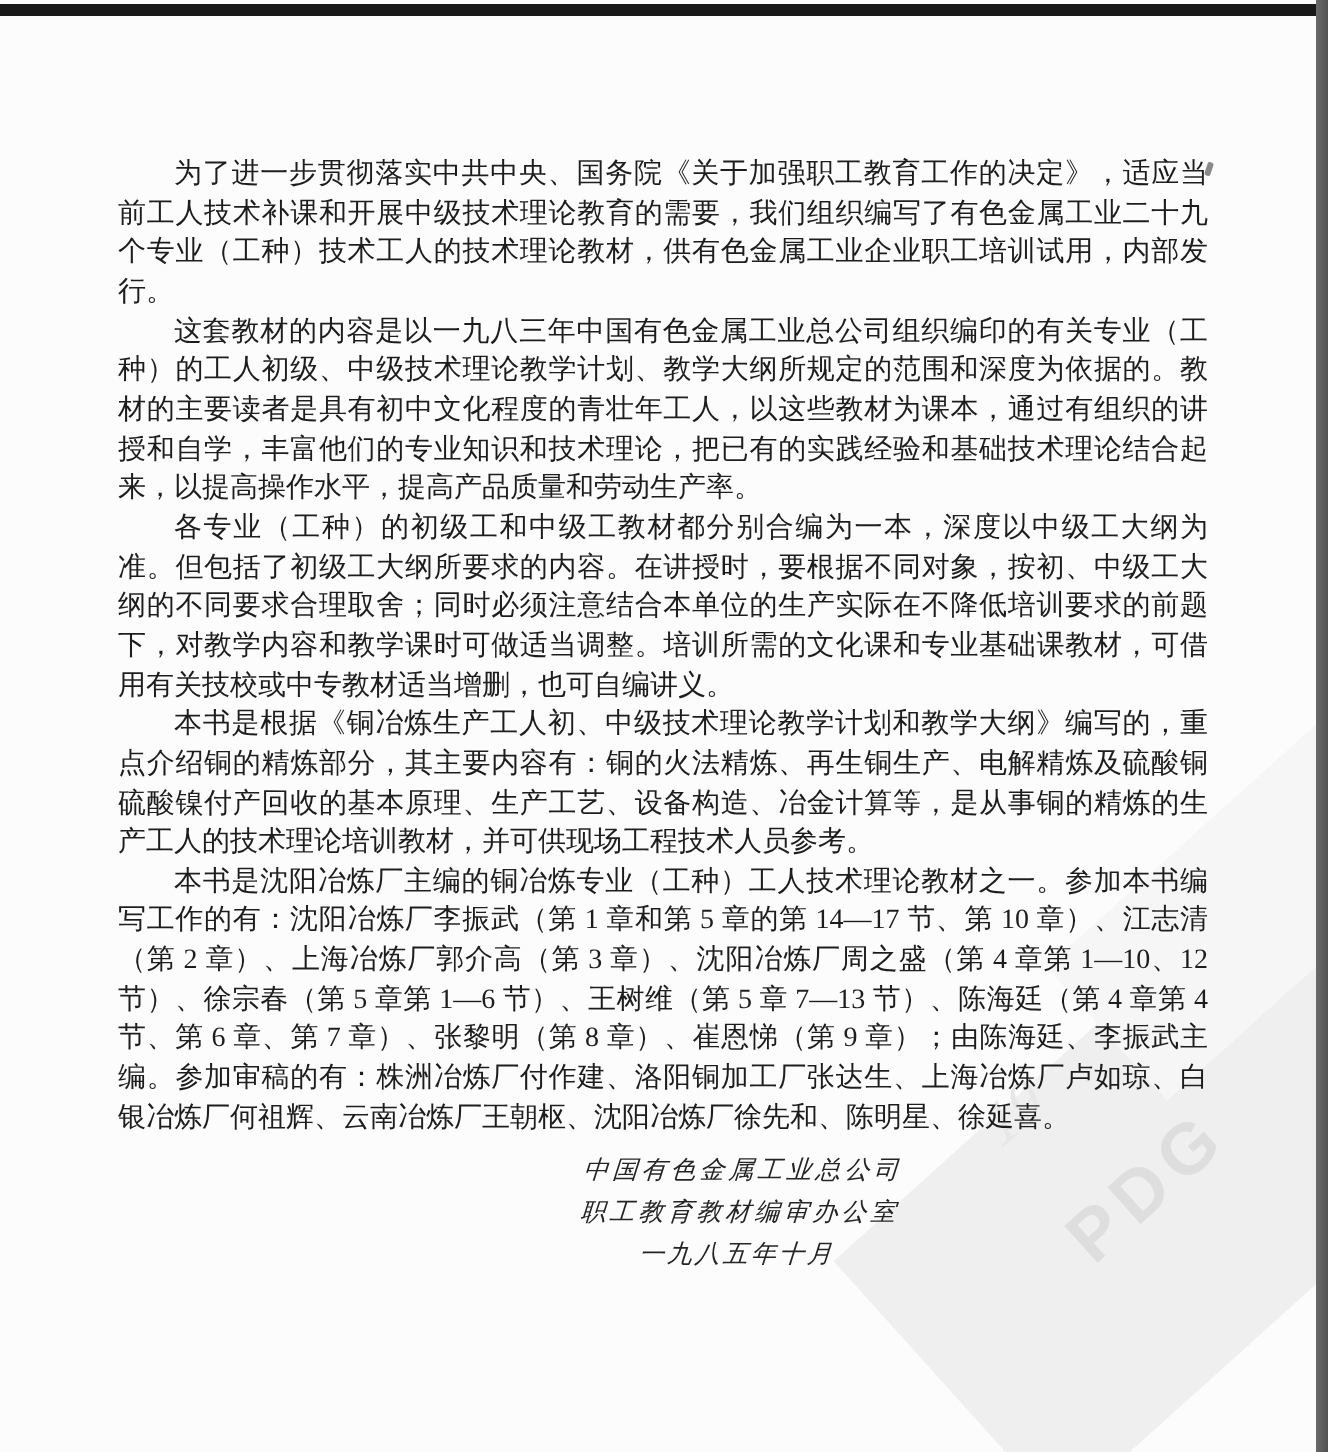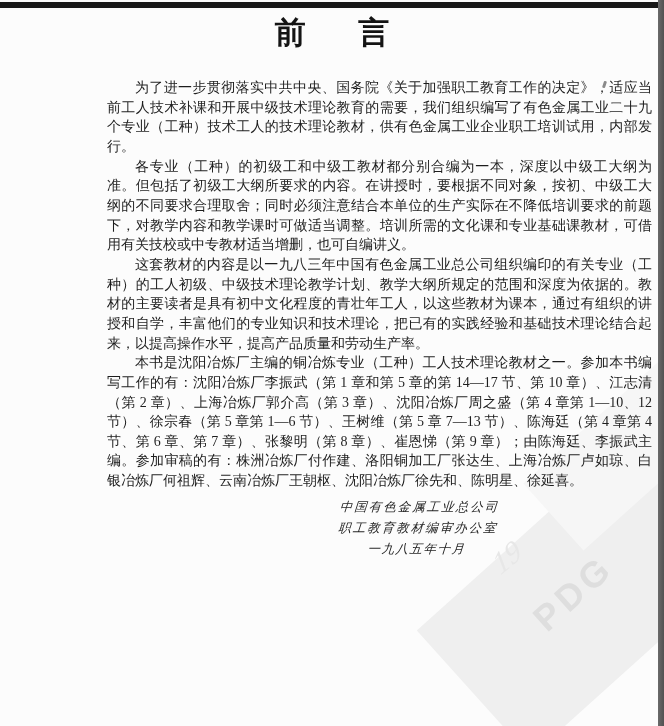--- a/index.html
+++ b/index.html
@@ -56,21 +56,20 @@
     letter-spacing: 1.7em; padding-left: 1.7em;
     z-index: 1;
   }
   
   .body-block {
     position: absolute; top: 78px; left: 59px; width: 545px;
     font-size: 14px; line-height: 19.65px;
     color: #1d1d1d;
     text-align: justify;
     z-index: 1;
-    margin-left: 48px;
   }
   .para { margin: 0; text-indent: 2em; }
   
   .signature {
     margin: 6px 0 0 226px; width: 170px;
     text-align: center;
     font-style: italic;
     font-size: 12.5px; line-height: 21px; letter-spacing: 2px;
     color: #242424;
     transform: skewX(-4deg);
@@ -85,27 +84,27 @@
 
   <div class="wm-band"></div>
   <div class="wm-band2"></div>
   <div class="wm-19">19</div>
   <div class="wm-pdg">PDG</div>
 
   <div class="top-edge"></div>
   <div class="right-edge"></div>
   <div class="speck"></div>
 
-  <h1 class="title">前言</h1>
 
   <div class="body-block">
 
     <p class="para">为了进一步贯彻落实中共中央、国务院《关于加强职工教育工作的决定》，适应当前工人技术补课和开展中级技术理论教育的需要，我们组织编写了有色金属工业二十九个专业（工种）技术工人的技术理论教材，供有色金属工业企业职工培训试用，内部发行。</p>
+      <p class="para">这套教材的内容是以一九八三年中国有色金属工业总公司组织编印的有关专业（工种）的工人初级、中级技术理论教学计划、教学大纲所规定的范围和深度为依据的。教材的主要读者是具有初中文化程度的青壮年工人，以这些教材为课本，通过有组织的讲授和自学，丰富他们的专业知识和技术理论，把已有的实践经验和基础技术理论结合起来，以提高操作水平，提高产品质量和劳动生产率。</p>
       <p class="para">各专业（工种）的初级工和中级工教材都分别合编为一本，深度以中级工大纲为准。但包括了初级工大纲所要求的内容。在讲授时，要根据不同对象，按初、中级工大纲的不同要求合理取舍；同时必须注意结合本单位的生产实际在不降低培训要求的前题下，对教学内容和教学课时可做适当调整。培训所需的文化课和专业基础课教材，可借用有关技校或中专教材适当增删，也可自编讲义。</p>
-      <p class="para">这套教材的内容是以一九八三年中国有色金属工业总公司组织编印的有关专业（工种）的工人初级、中级技术理论教学计划、教学大纲所规定的范围和深度为依据的。教材的主要读者是具有初中文化程度的青壮年工人，以这些教材为课本，通过有组织的讲授和自学，丰富他们的专业知识和技术理论，把已有的实践经验和基础技术理论结合起来，以提高操作水平，提高产品质量和劳动生产率。</p>
+      <p class="para">本书是根据《铜冶炼生产工人初、中级技术理论教学计划和教学大纲》编写的，重点介绍铜的精炼部分，其主要内容有：铜的火法精炼、再生铜生产、电解精炼及硫酸铜硫酸镍付产回收的基本原理、生产工艺、设备构造、冶金计算等，是从事铜的精炼的生产工人的技术理论培训教材，并可供现场工程技术人员参考。</p>
       <p class="para">本书是沈阳冶炼厂主编的铜冶炼专业（工种）工人技术理论教材之一。参加本书编写工作的有：沈阳冶炼厂李振武（第 1 章和第 5 章的第 14—17 节、第 10 章）、江志清（第 2 章）、上海冶炼厂郭介高（第 3 章）、沈阳冶炼厂周之盛（第 4 章第 1—10、12 节）、徐宗春（第 5 章第 1—6 节）、王树维（第 5 章 7—13 节）、陈海廷（第 4 章第 4 节、第 6 章、第 7 章）、张黎明（第 8 章）、崔恩悌（第 9 章）；由陈海廷、李振武主编。参加审稿的有：株洲冶炼厂付作建、洛阳铜加工厂张达生、上海冶炼厂卢如琼、白银冶炼厂何祖辉、云南冶炼厂王朝枢、沈阳冶炼厂徐先和、陈明星、徐延喜。</p>
       <div class="signature">
       <div>
           <div class="sig-line">中国有色金属工业总公司</div>
           <div class="sig-line">职工教育教材编审办公室</div>
         </div>
       <div class="sig-date">一九八五年十月</div>
     </div>
   </div>
 

